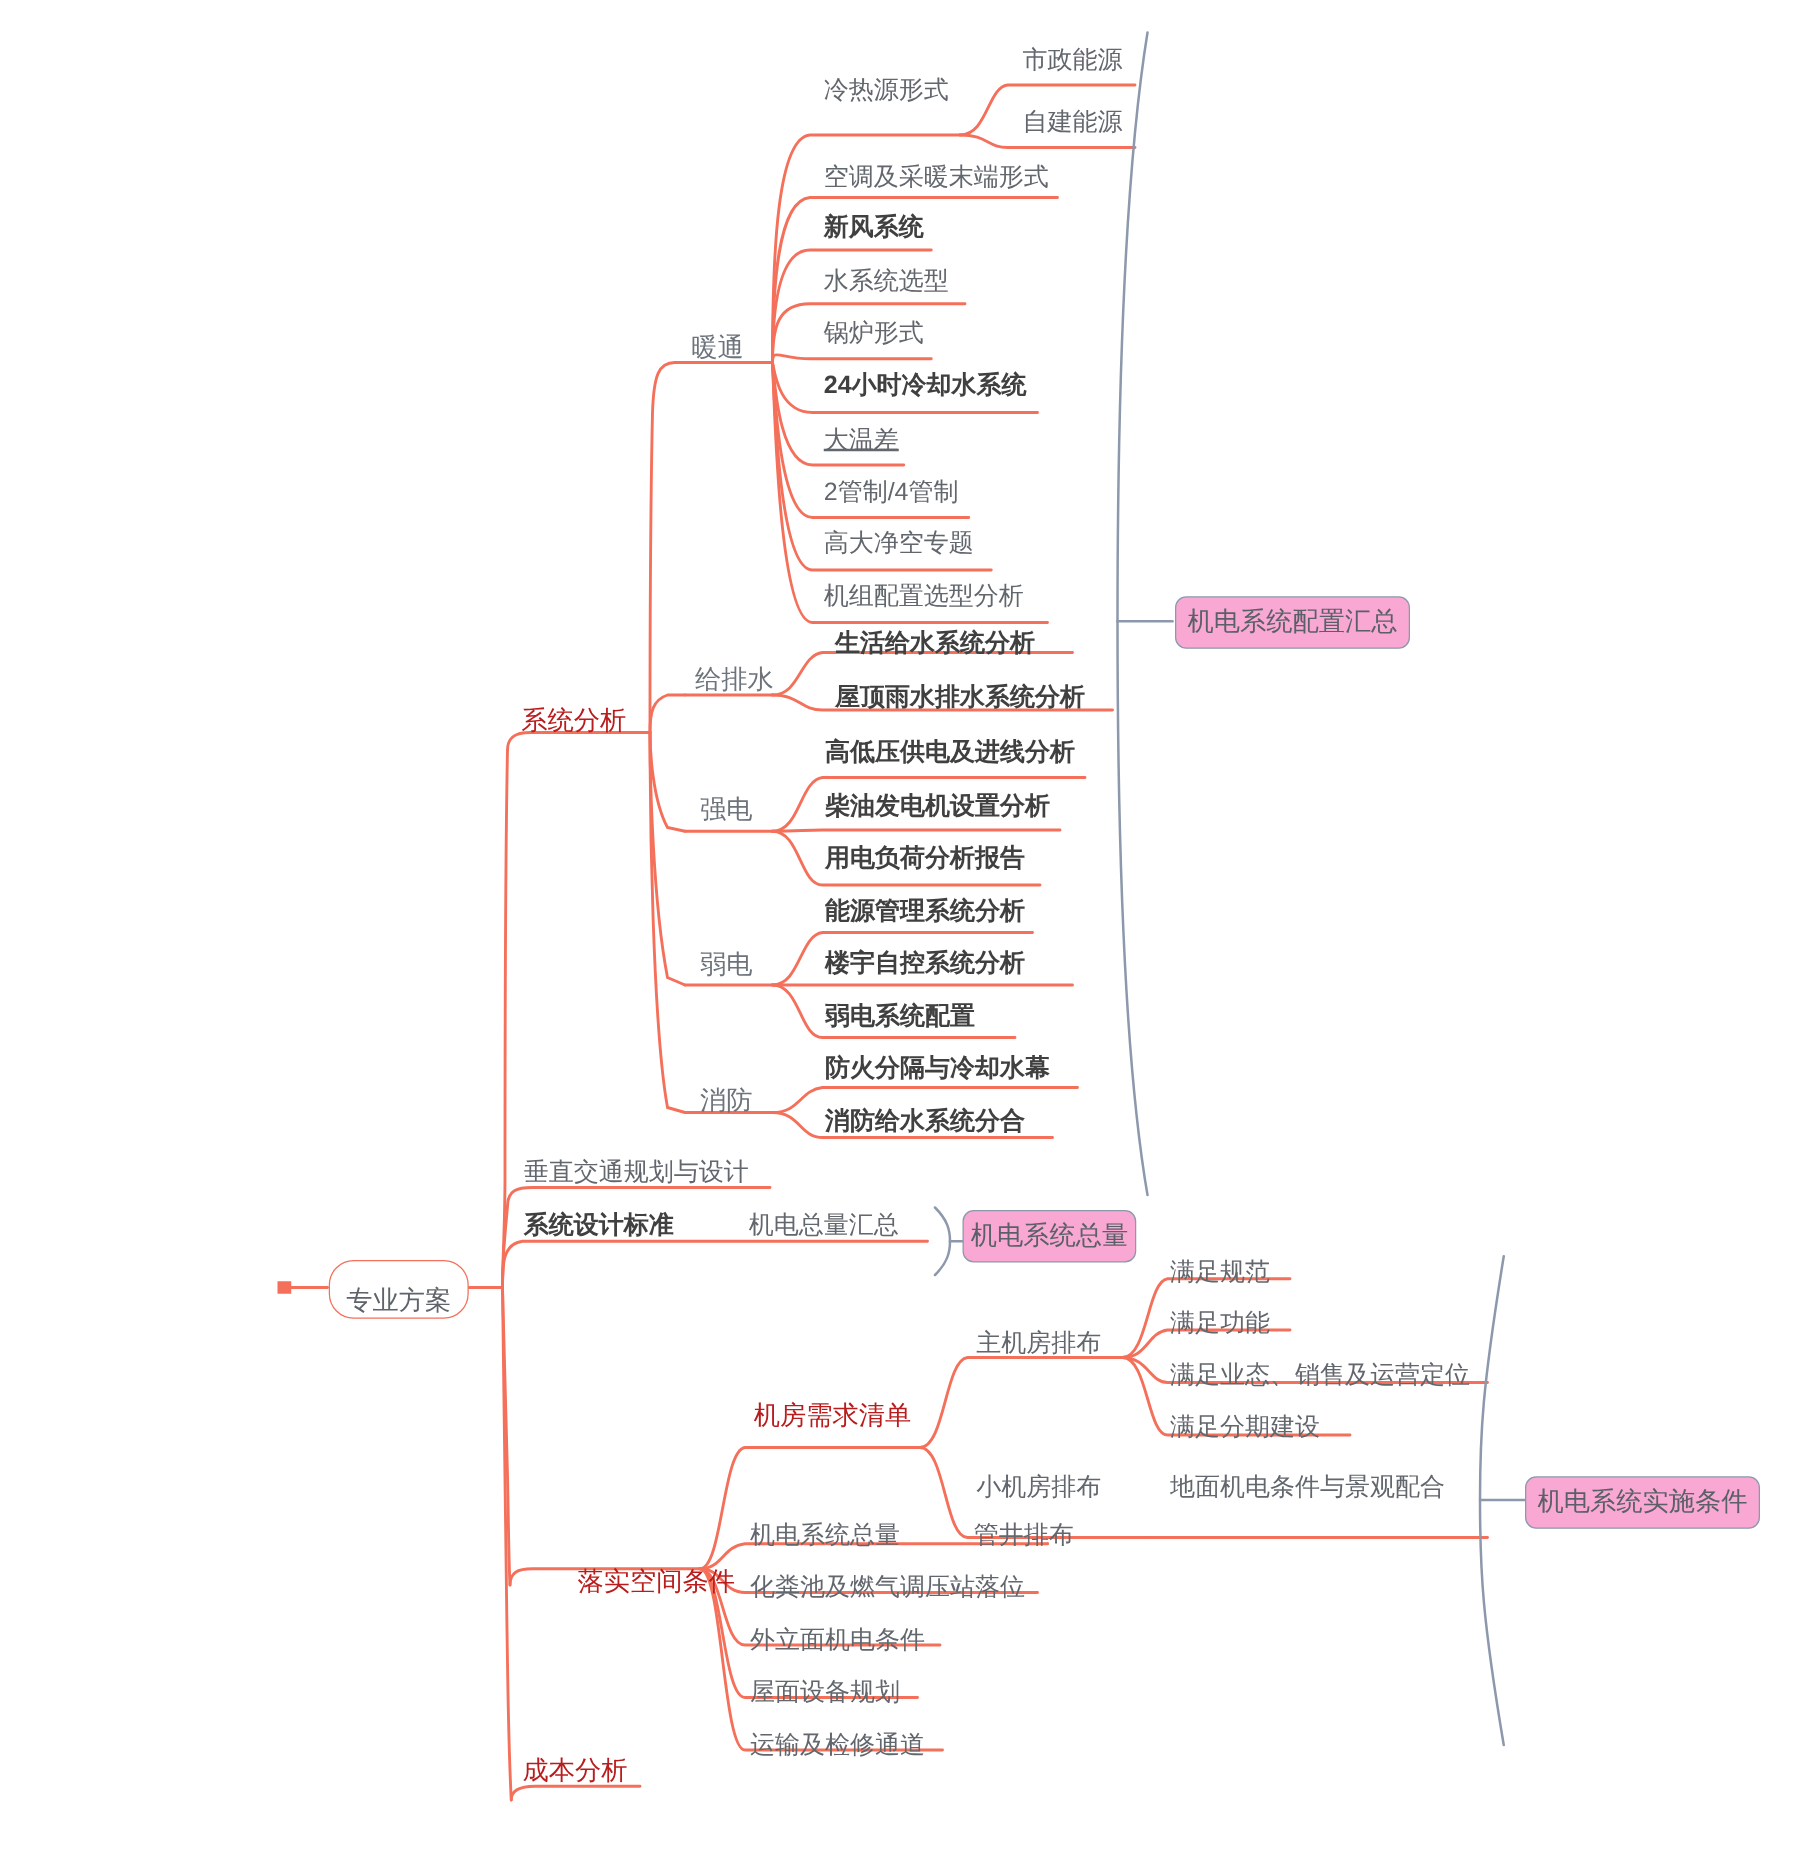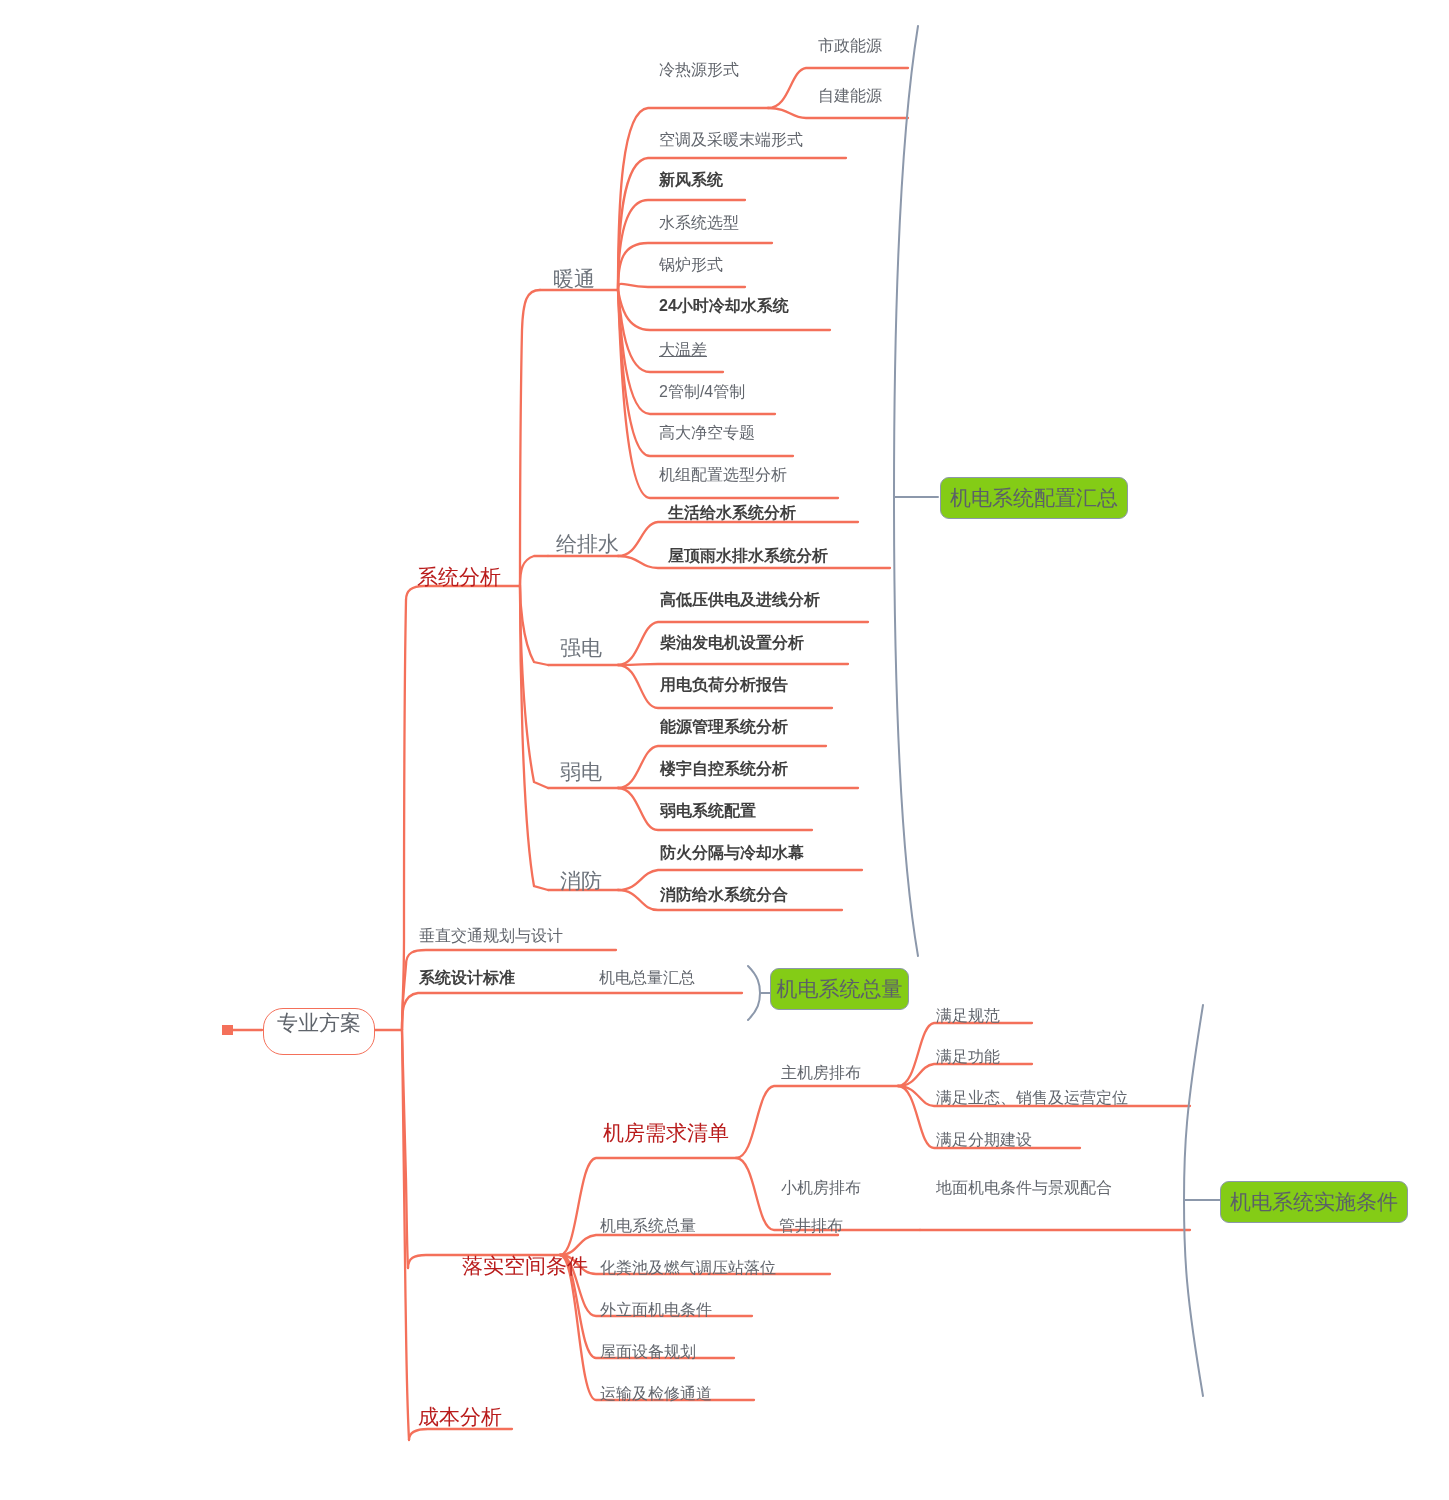--- a/index.html
+++ b/index.html
@@ -5,40 +5,40 @@
   html,body{margin:0;padding:0;background:#ffffff;}
   body{
     width:1449px;height:1500px;position:relative;overflow:hidden;
     font-family:"Liberation Sans","DejaVu Sans",sans-serif;
     -webkit-font-smoothing:antialiased;
   }
   #stage{position:absolute;left:0;top:0;width:1449px;height:1500px;}
   svg#wires{position:absolute;left:0;top:0;width:1449px;height:1500px;pointer-events:none;}
 
   .node{position:absolute;white-space:nowrap;color:#5b6068;line-height:1;}
-  .leaf{font-size:16px;color:#62666d;}
+  .leaf{font-size:20px;color:#62666d;}
   .leaf.bold{font-weight:bold;color:#404040;}
   .branch{font-size:21px;color:#b91c1c;}
   .cat{font-size:21px;color:#6d737b;}
 
   .boxnode{
     position:absolute;border:1.6px solid #8c98ab;border-radius:9px;
-    background:#84cc16;color:#5b6068;font-size:21px;
+    background:#f9a8d4;color:#5b6068;font-size:21px;
     display:flex;align-items:center;justify-content:center;
     text-align:center;line-height:1.32;white-space:nowrap;
   }
   .rootbox{
     border-radius:13px;border:1.8px solid #7d8a9e;
     font-size:21px;padding:0;
   }
   .rootbox span{display:block;}
   .orangebox{
     position:absolute;border:1.7px solid #f4705a;border-radius:20px;
     background:#ffffff;color:#5f646b;font-size:21px;
-    display:flex;align-items:flex-start;justify-content:center;white-space:nowrap;
+    display:flex;align-items:flex-end;justify-content:center;white-space:nowrap;
   }
   .sumbox{font-size:21px;}
 </style>
 </head>
 <body>
 
 <div id="stage">
 
   <svg id="wires" viewBox="0 0 1449 1500">
     <g fill="none" stroke="#f4705a" stroke-width="2.3" stroke-linecap="round">

